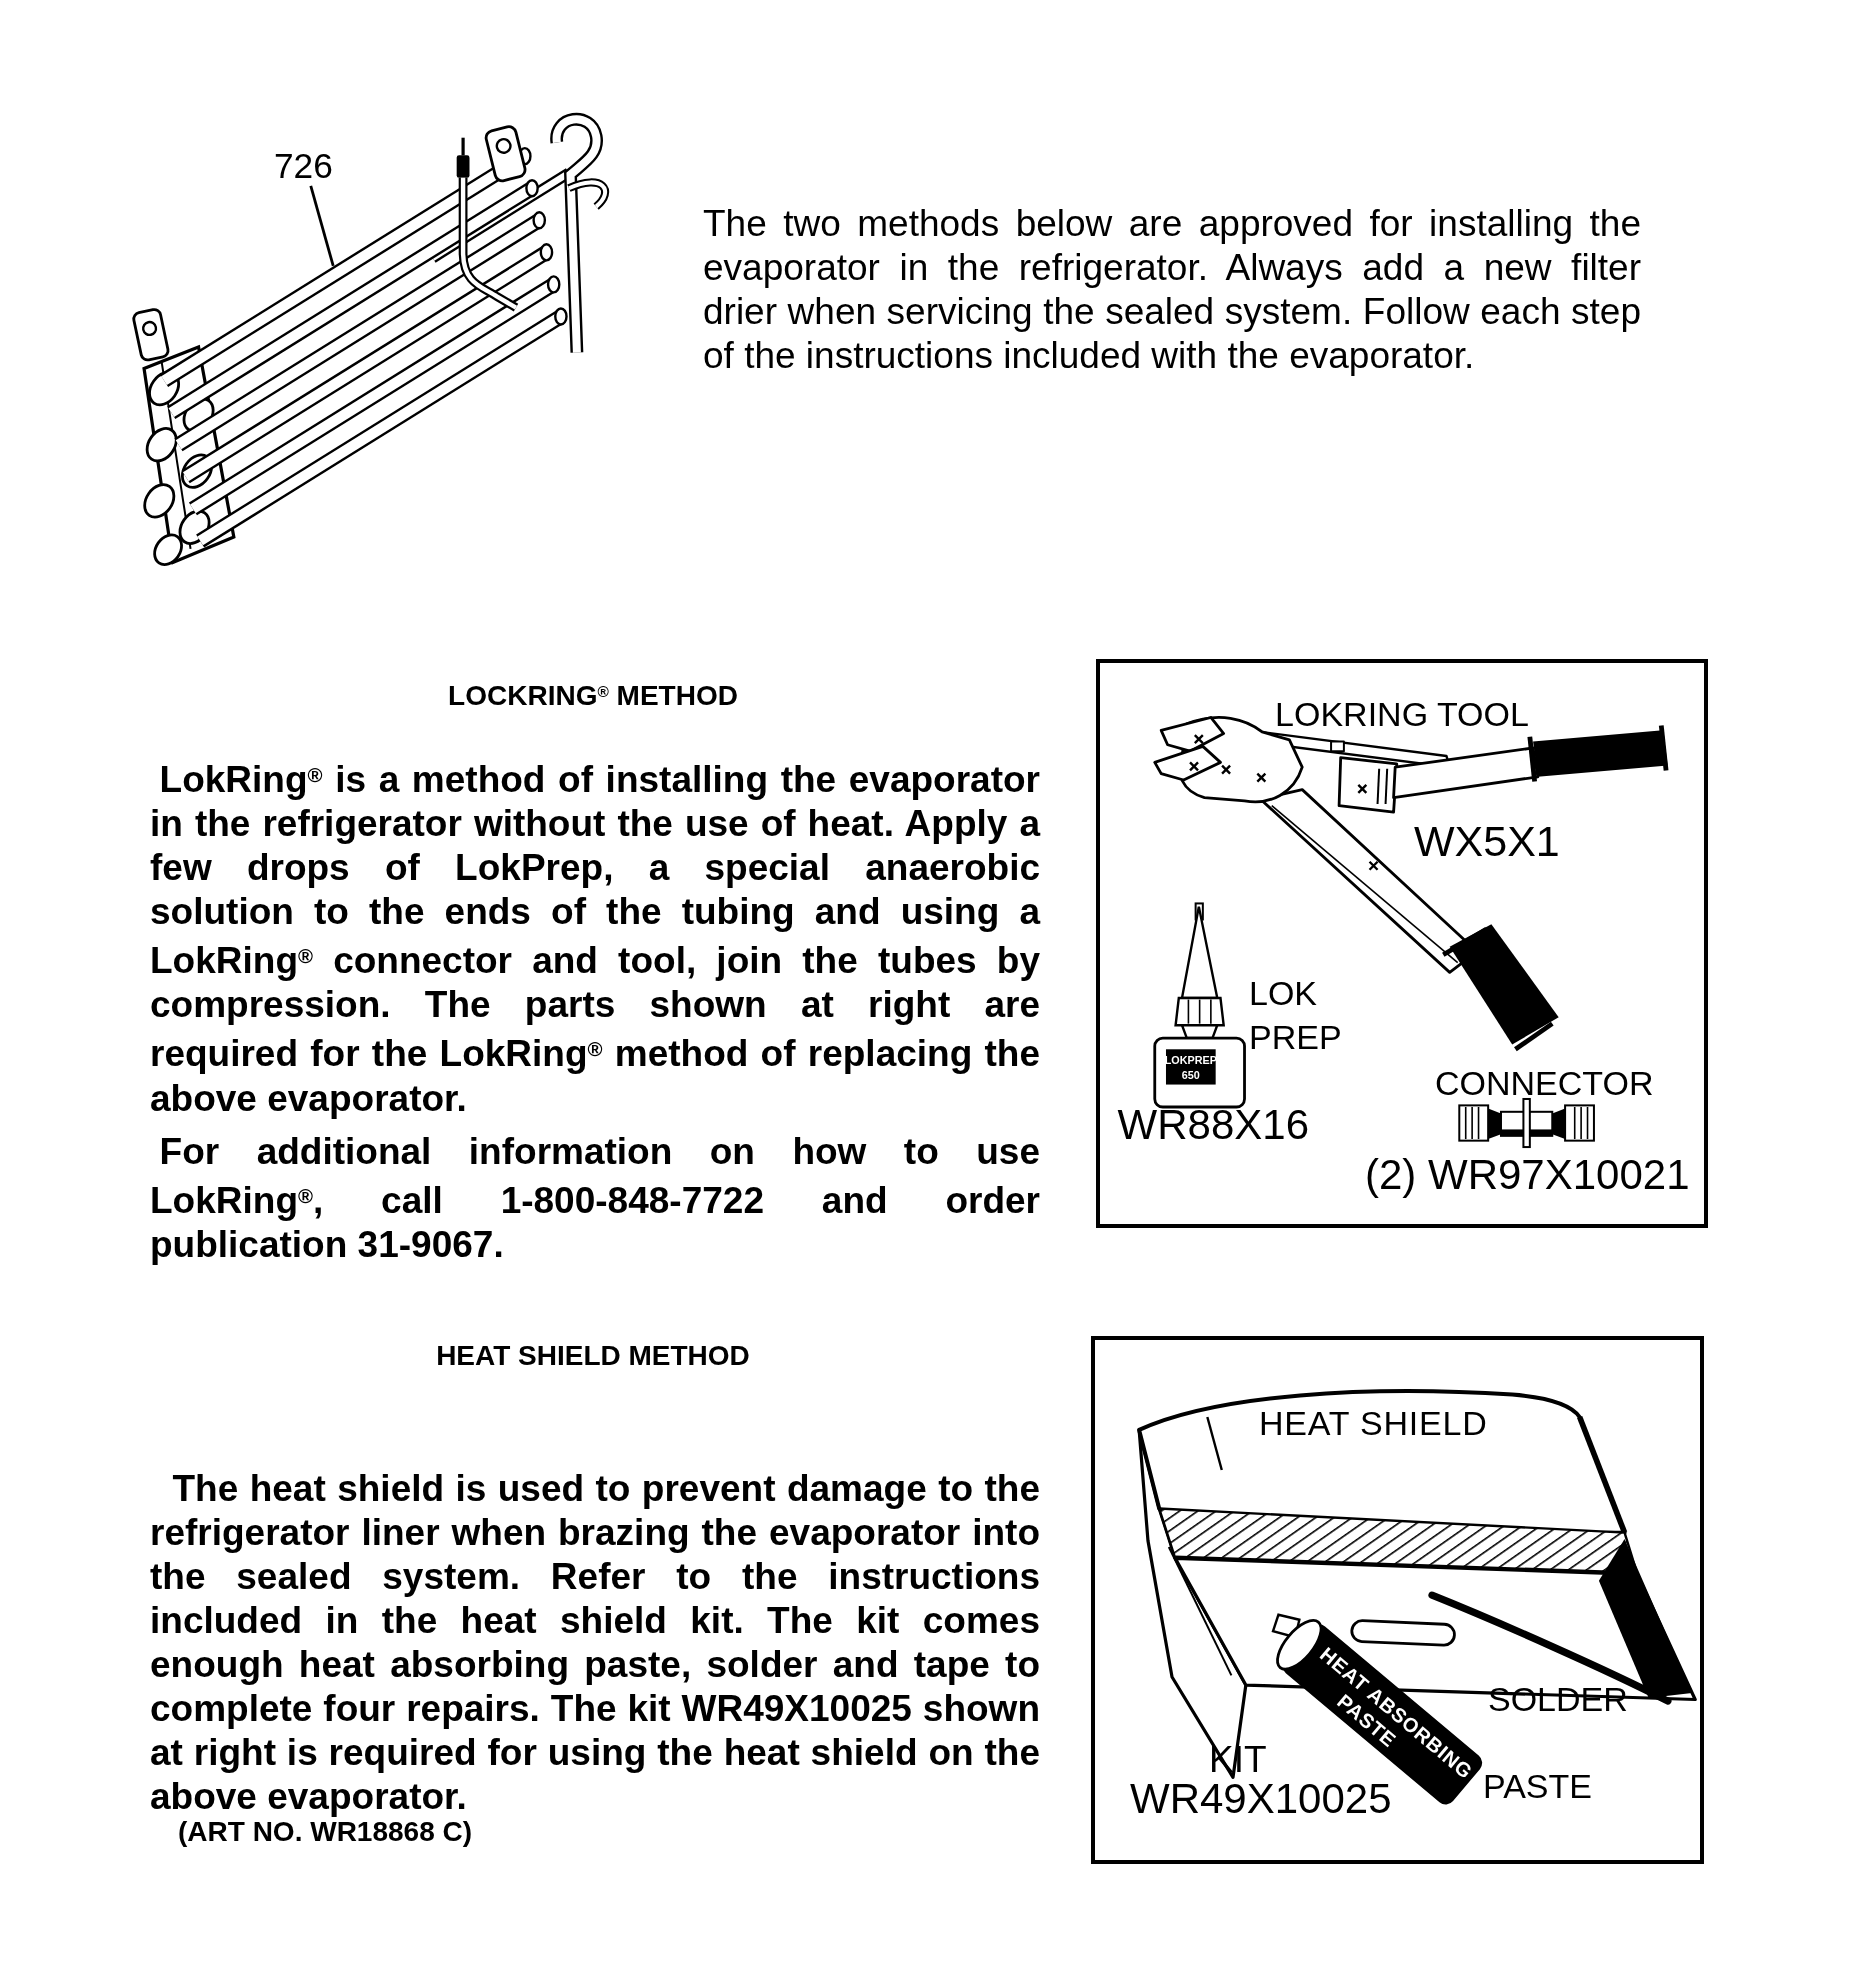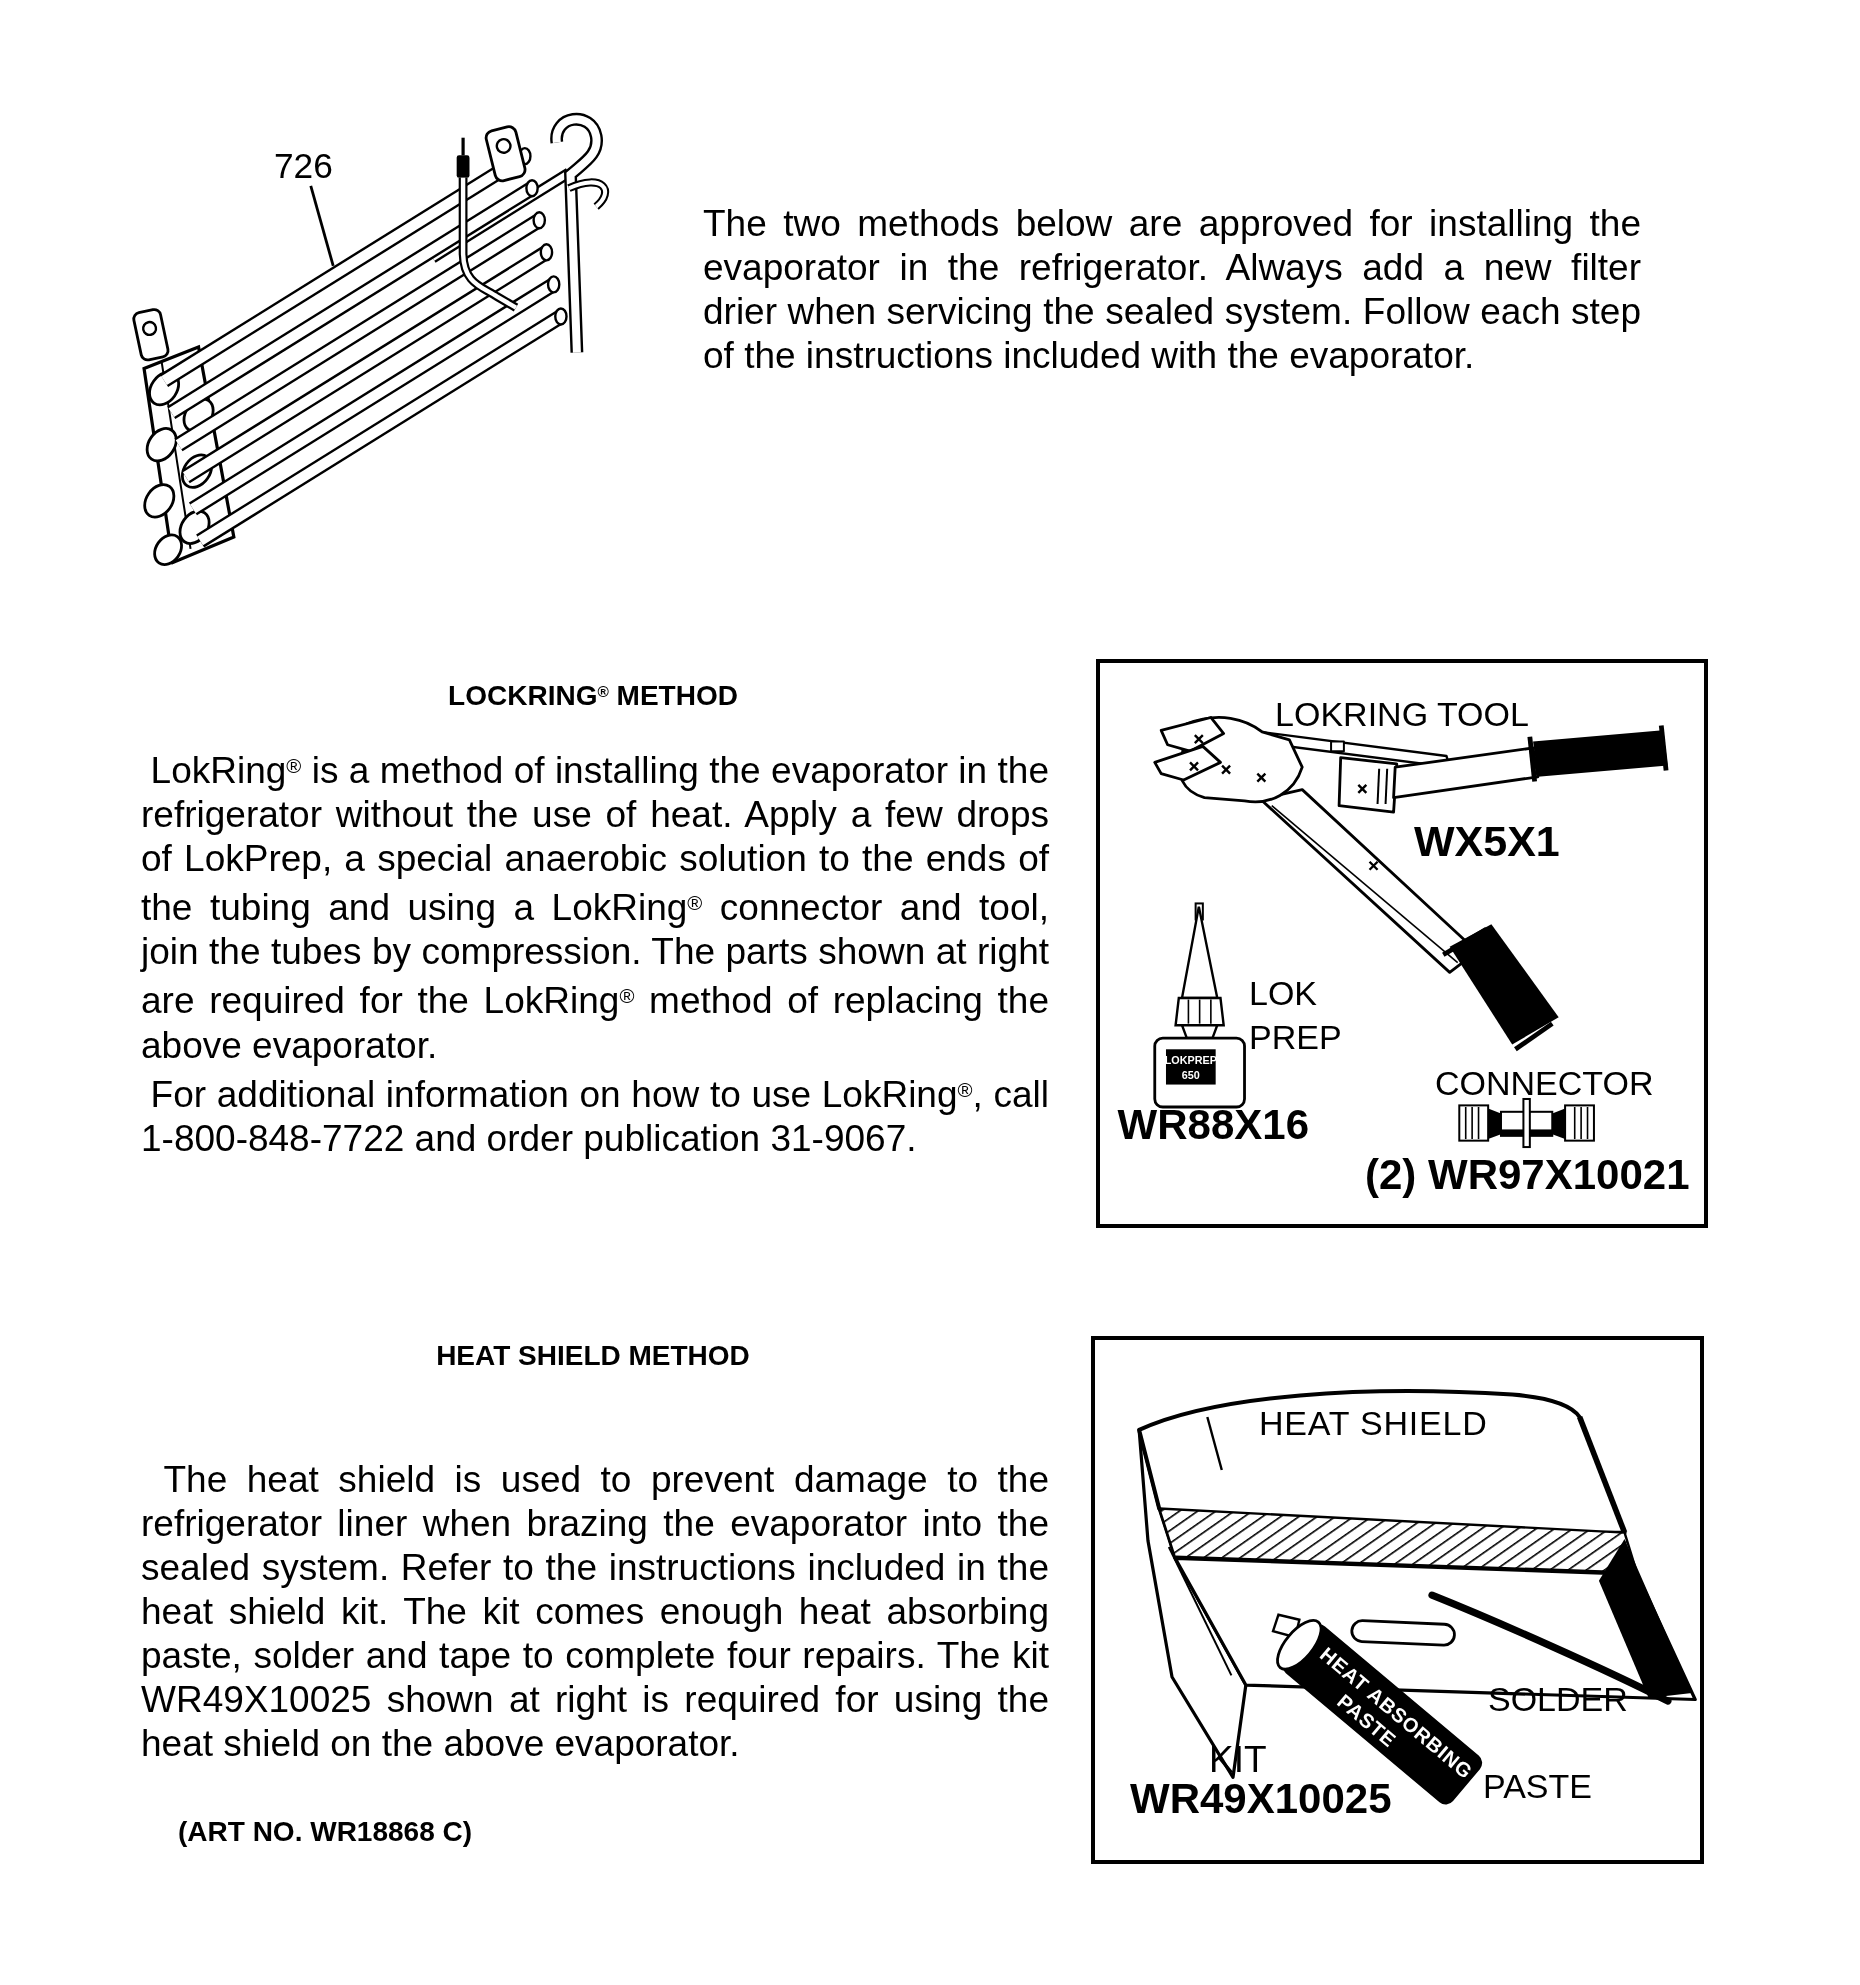--- a/index.html
+++ b/index.html
@@ -1,26 +1,26 @@
 <!DOCTYPE html>
 <html style="font-size:13px"><head>
 <meta charset="utf-8">
 <style>
   html,body{margin:0;padding:0;background:#888;}
   .page{position:relative;width:1861px;height:1985px;background:#fff;color:#000;
         font-family:"Liberation Sans", sans-serif;overflow:hidden;}
   .abs{position:absolute;}
   .body-text{font-size:37px;line-height:44px;text-align:justify;}
-  .body-text p{margin:0;}
+  .body-text p{margin:9px;font-weight:bold;}
   .ind1{text-indent:9.6px;}
   .ind2{text-indent:22.5px;}
   .heading{font-size:28px;font-weight:bold;text-align:center;white-space:nowrap;}
   .heading sup, .rich sup{font-size:0.55em;vertical-align:0.5em;}
   .lbl{position:absolute;font-size:34px;white-space:nowrap;}
-  .part{position:absolute;font-size:42px;font-weight:bold;white-space:nowrap;}
+  .part{position:absolute;font-size:42px;font-weight:normal;white-space:nowrap;}
   .box{position:absolute;border:4px solid #000;background:#fff;box-sizing:border-box;}
   .box svg{position:absolute;left:0;top:0;}
   .center-lbl{left:0;width:100%;text-align:center;}
   .artno{font-size:28px;font-weight:bold;white-space:nowrap;}
   svg text{font-family:"Liberation Sans", sans-serif;}
   svg .ink{stroke:#000;fill:none;}
   svg .wh{fill:#fff;stroke:#000;}
 </style>
 </head>
 <body>

